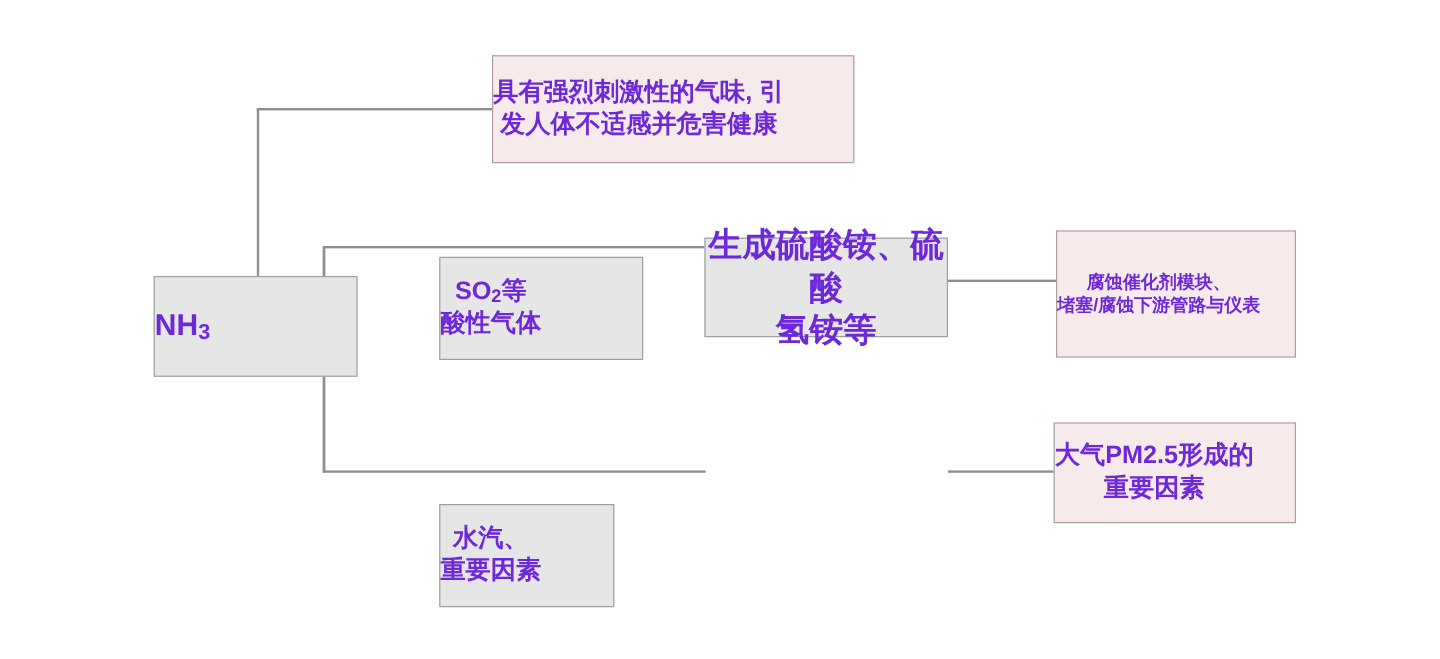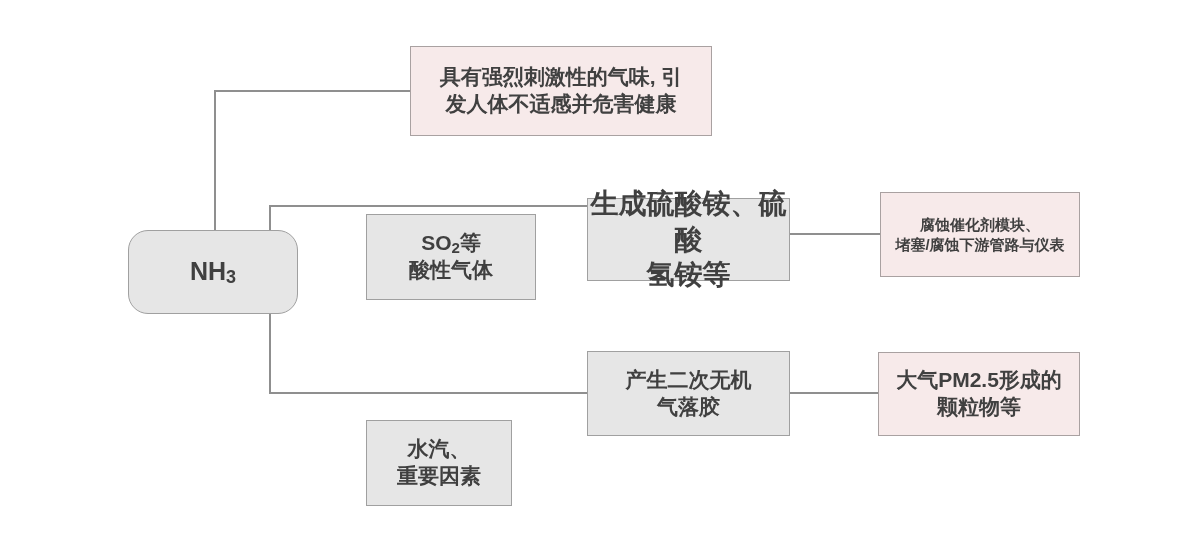--- a/index.html
+++ b/index.html
@@ -13,38 +13,37 @@
     height: 549px;
     background: #ffffff;
     font-family: "Liberation Sans", "DejaVu Sans", sans-serif;
     overflow: hidden;
   }
   .node {
     position: absolute;
     box-sizing: border-box;
     display: flex;
     align-items: center;
-    justify-content: center;
     text-align: center;
     font-weight: bold;
-    color: #404040;
+    color: #6d28d9;
     line-height: 1.28;
     border: 1.5px solid #9e9e9e;
     white-space: pre-line;
   }
   .node.gray  { background: #e6e6e6; border-color: #a0a0a0; }
   .node.pink  { background: #f7eaea; border-color: #a9a1a1; }
 
-  .n-nh3     { left:128px; top:230px; width:170px; height:84px;  font-size:25px;border-radius:20px; }
+  .n-nh3     { left:128px; top:230px; width:170px; height:84px;  font-size:25px; }
   .n-so2     { left:366px; top:214px; width:170px; height:86px;  font-size:21px; }
   .n-water   { left:366px; top:420px; width:146px; height:86px;  font-size:21px; }
   .n-odor    { left:410px; top:46px;  width:302px; height:90px;  font-size:21px; }
   .n-sulfate { left:587px; top:198px; width:203px; height:83px;  font-size:28px; }
   .n-aerosol { left:587px; top:351px; width:203px; height:85px;  font-size:21px; }
-  .n-corrode { left:880px; top:192px; width:200px; height:85px;  font-size:15px; }
+  .n-corrode { left:880px; top:192px; width:200px; height:106px;  font-size:15px; }
   .n-pm25    { left:878px; top:352px; width:202px; height:84px;  font-size:21px; }
 
   .sub { font-size: 0.72em; vertical-align: -0.18em; }
 
   .edge {
     position: absolute;
     background: #8f8f8f;
   }
   .edge.h { height: 1.5px; }
   .edge.v { width: 1.5px; }
@@ -85,28 +84,24 @@
   <div class="node pink n-odor">
     <span>具有强烈刺激性的气味, 引
 发人体不适感并危害健康</span>
   </div>
 
   <div class="node gray n-sulfate">
     <span>生成硫酸铵、硫酸
 氢铵等</span>
   </div>
 
-  <div class="node gray n-aerosol">
-    <span>产生二次无机
-气落胶</span>
-  </div>
 
   <div class="node pink n-corrode">
     <span>腐蚀催化剂模块、
 堵塞/腐蚀下游管路与仪表</span>
   </div>
 
   <div class="node pink n-pm25">
     <span>大气PM2.5形成的
-颗粒物等</span>
+重要因素</span>
   </div>
 
 </div>
 
 </body></html>

